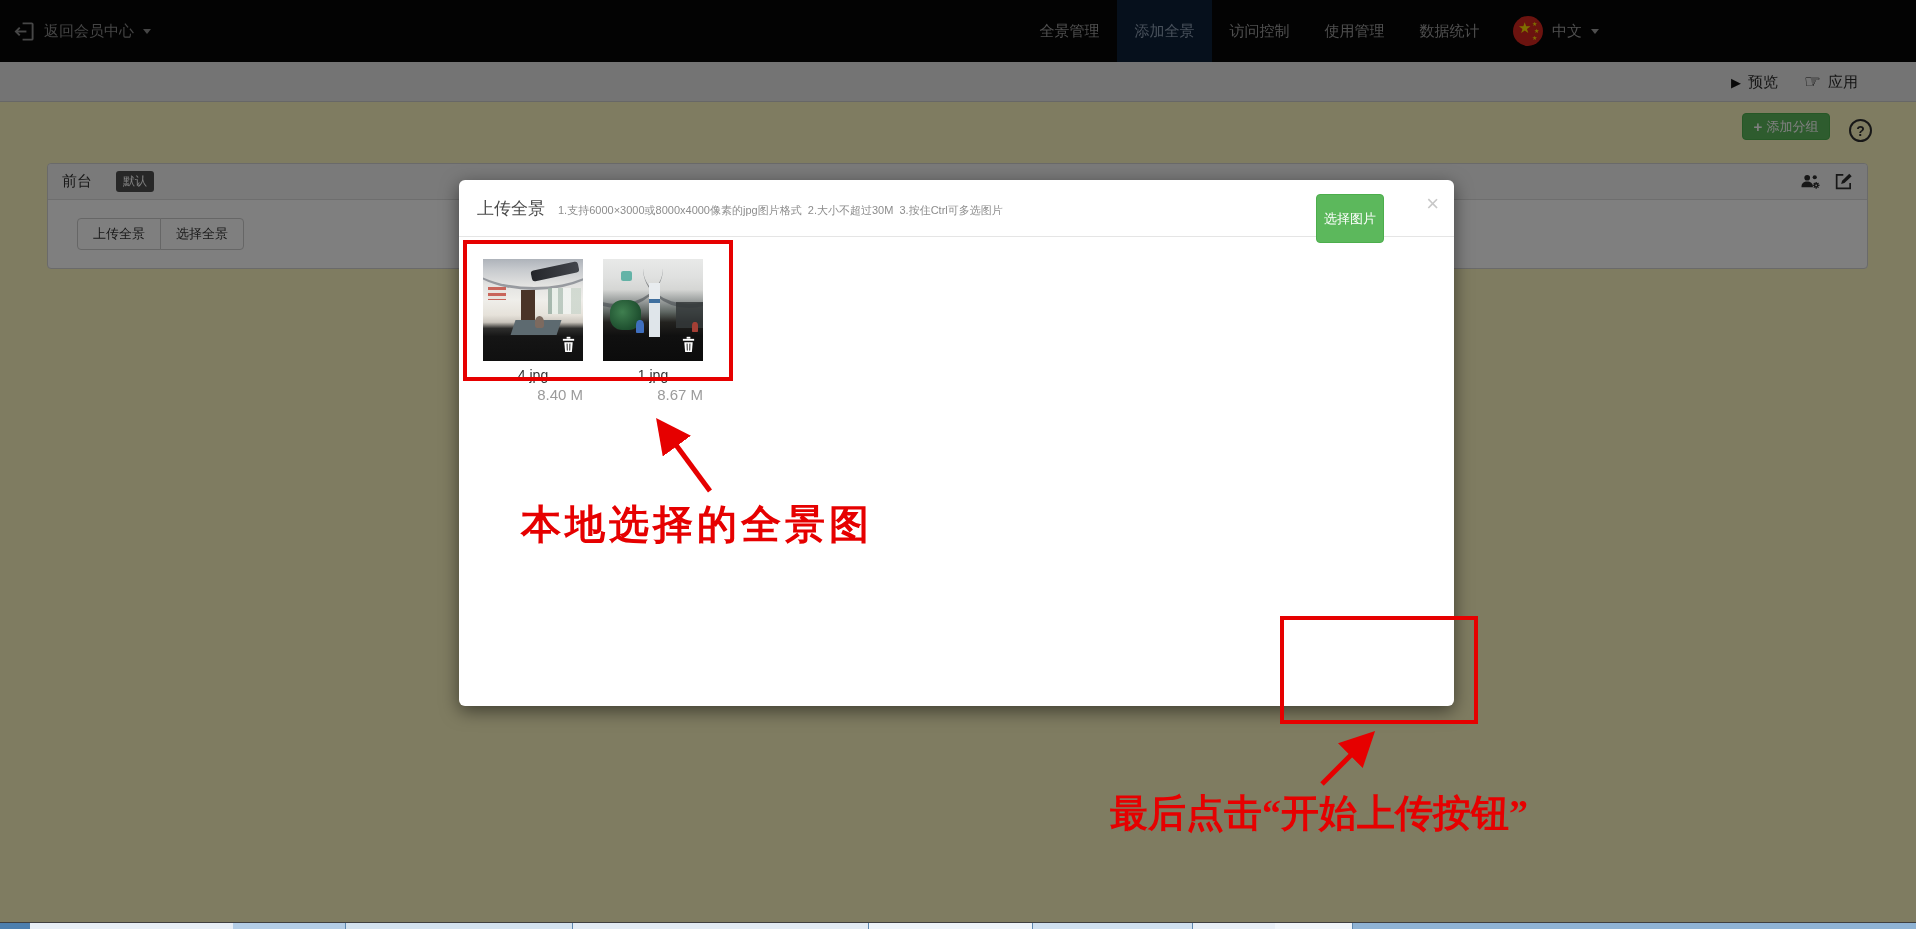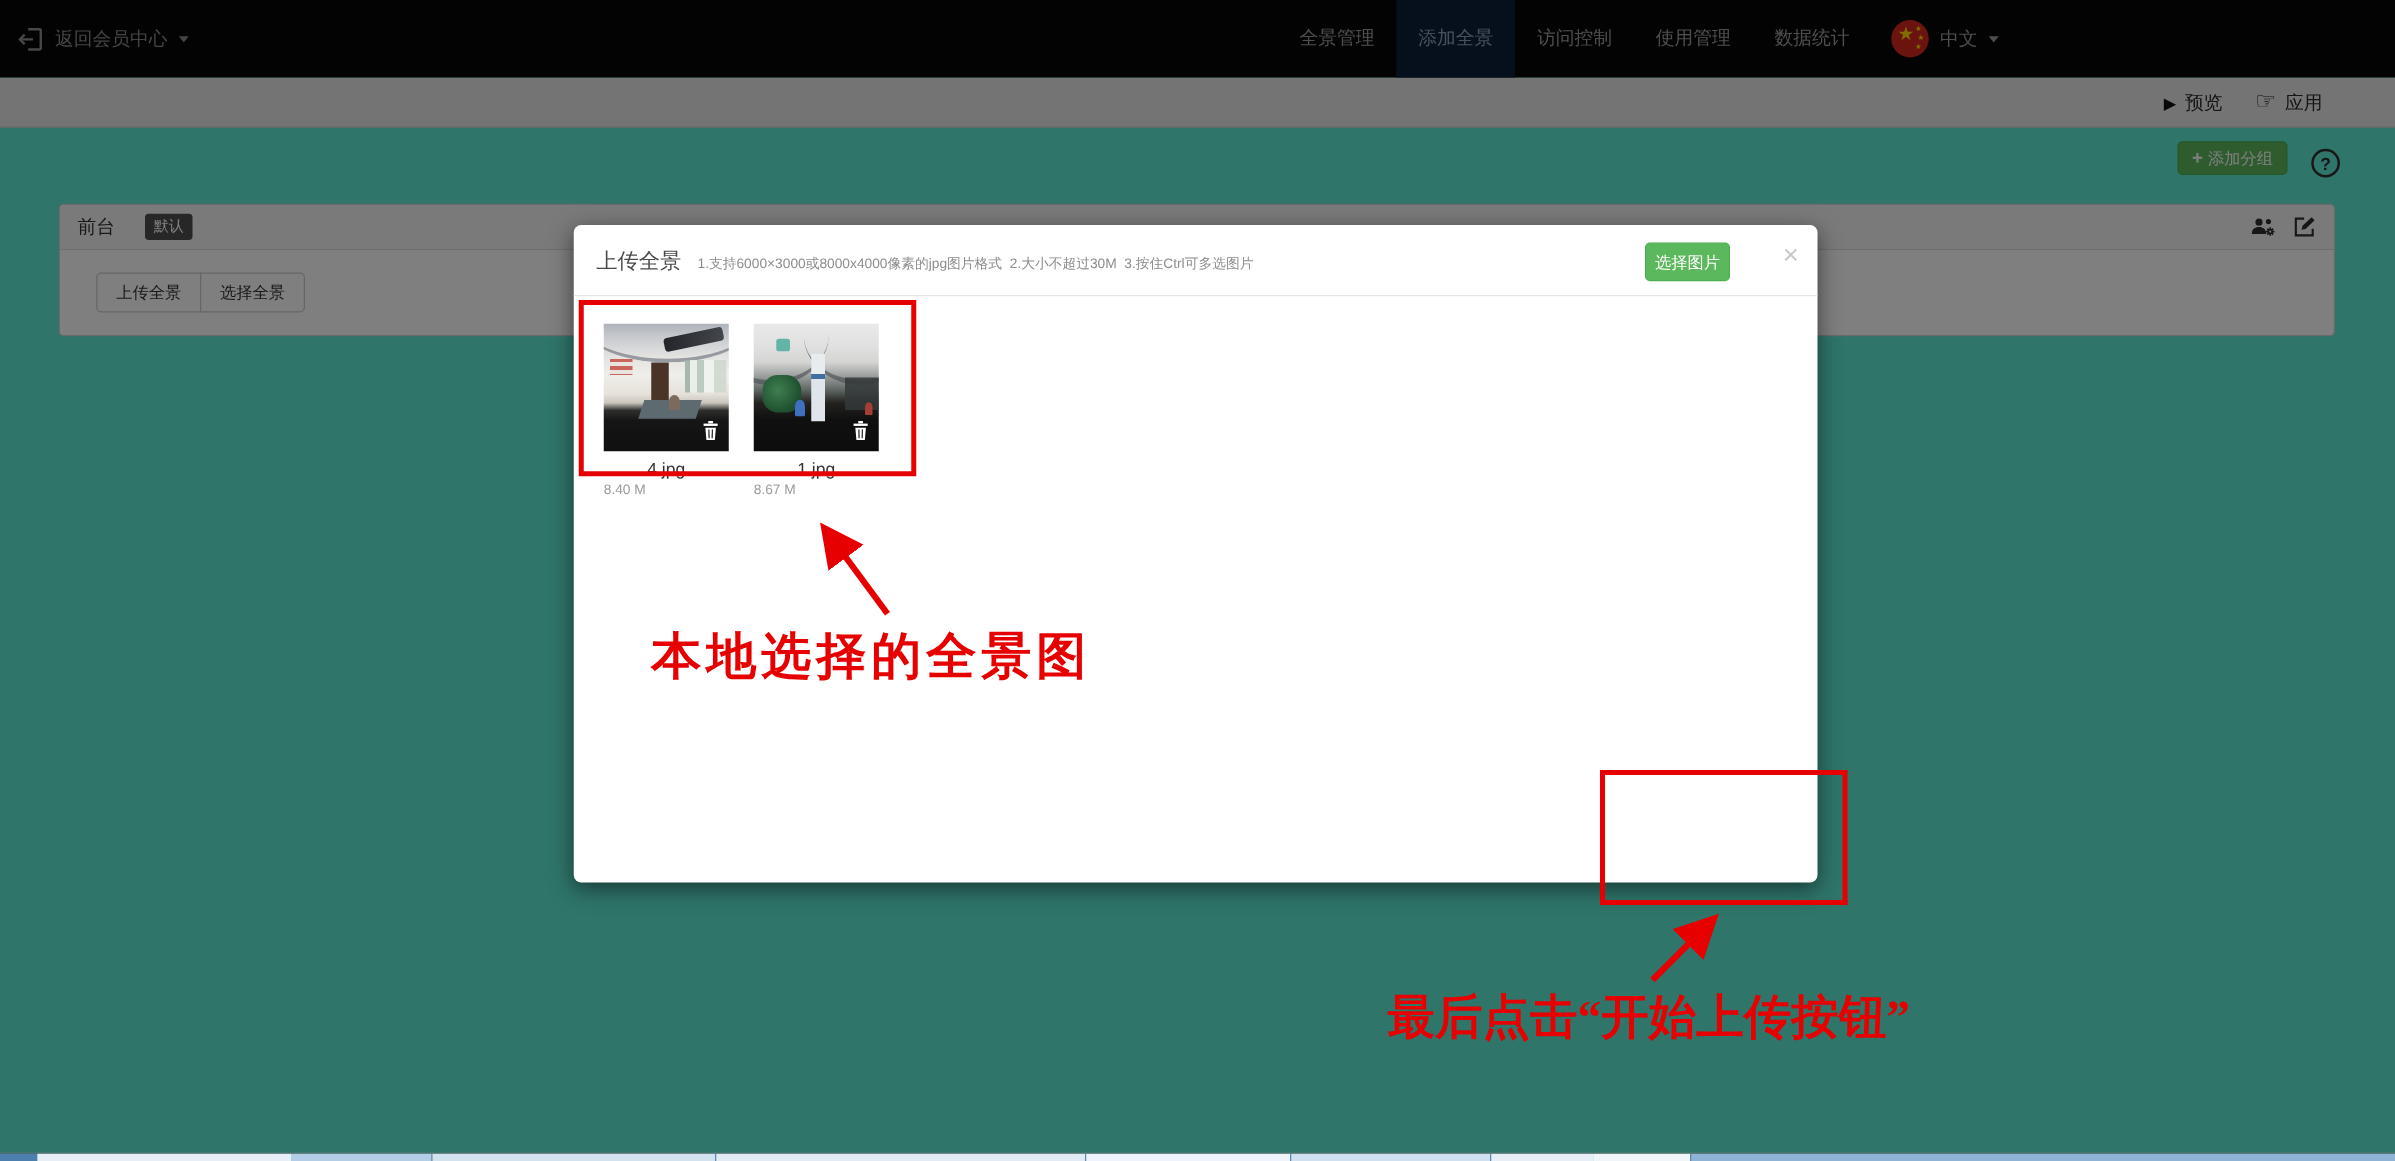--- a/index.html
+++ b/index.html
@@ -1,17 +1,17 @@
 <!DOCTYPE html>
 <html><head>
 <meta charset="utf-8">
 <style>
   * { margin:0; padding:0; box-sizing:border-box; }
   body { font-family:"Liberation Sans", sans-serif; background:#444; }
-  .screen { position:relative; width:1916px; height:929px; background:#5eead4; overflow:hidden; margin:0 auto; }
+  .screen { position:relative; width:1916px; height:929px; background:#fef9c3; overflow:hidden; margin:0 auto; }
 
   
   .navbar { position:absolute; left:0; top:0; width:1916px; height:62px; background:#060606; z-index:1; }
   .brand { position:absolute; left:14px; top:0; height:62px; display:flex; align-items:center; gap:9px; color:#8a8a8a; font-size:15px; cursor:pointer; }
   .nav-menu { position:absolute; left:1022px; top:0; height:62px; display:flex; }
   .nav-item { width:95px; height:62px; line-height:62px; text-align:center; color:#9d9d9d; font-size:15px; cursor:pointer; }
   .nav-item.active { background:#0d2038; color:#8fa0b5; }
   .lang { position:absolute; left:1513px; top:0; height:62px; display:flex; align-items:center; gap:9px; color:#9d9d9d; font-size:15px; cursor:pointer; }
   .flag { width:30px; height:30px; border-radius:50%; background:#d6261e; position:relative; overflow:hidden; }
   .flag .star-big { position:absolute; left:5px; top:4px; color:#ffde00; font-size:15px; line-height:15px; }
@@ -44,27 +44,27 @@
   .btn-default.second { border-radius:0 4px 4px 0; margin-left:-1px; }
 
   
   .backdrop { position:absolute; left:0; top:0; width:1916px; height:922px; background:rgba(0,0,0,0.5); z-index:10; }
 
   
   .modal { position:absolute; left:459px; top:180px; width:995px; height:526px; background:#fff; border-radius:6px; box-shadow:0 5px 18px rgba(0,0,0,0.5); z-index:20; }
   .modal-header { position:relative; height:57px; border-bottom:1px solid #e5e5e5; display:flex; align-items:center; padding:0 18px; }
   .modal-title { font-size:17px; color:#4a4a4a; }
   .modal-tips { font-size:11px; color:#8c8c8c; margin-left:13px; margin-top:4px; white-space:pre; }
-  .choose-btn { position:absolute; right:70px; top:14px; width:68px; height:31px; background:#5cb85c; border:1px solid #4cae4c; border-radius:4px; color:#fff; font-size:13px; cursor:pointer; }
+  .choose-btn { position:absolute; right:70px; top:14px; width:68px; height:49px; background:#5cb85c; border:1px solid #4cae4c; border-radius:4px; color:#fff; font-size:13px; cursor:pointer; }
   .modal-close { position:absolute; right:15px; top:13px; color:#c8c8c8; font-size:22px; line-height:22px; cursor:pointer; }
   .modal-body { position:relative; height:390px; padding:22px 0 0 24px; display:flex; }
   .thumb-item { width:100px; margin-right:20px; }
   .thumb-img { position:relative; width:100px; height:102px; overflow:hidden; cursor:pointer; }
   .thumb-name { text-align:center; font-size:14px; color:#333; margin-top:6px; }
-  .thumb-size { text-align:left; font-size:11px; color:#9b9b9b; margin-top:3px; }
+  .thumb-size { text-align:right; font-size:15px; color:#9b9b9b; margin-top:3px; }
   .trash { position:absolute; right:7px; bottom:8px; cursor:pointer; }
   .modal-footer { position:absolute; left:0; bottom:0; width:100%; height:79px; border-top:1px solid #e5e5e5; border-radius:0 0 6px 6px; }
   .upload-btn { position:absolute; right:12px; top:32px; width:85px; height:31px; background:#346992; border:1px solid #2b5a80; border-radius:4px; color:#fff; font-size:13.5px; cursor:pointer; }
 
   
   .art { position:absolute; }
   .thumb-art-a { background:linear-gradient(180deg,#aeb3ba 0%,#c6c9cd 10%,#e3e3e1 26%,#efeeea 40%,#e6e2da 55%,#cac5bd 62%,#2e2e2d 68%,#151515 76%,#101010 100%); }
   .a-light { right:4%; top:7%; width:48%; height:11%; background:linear-gradient(100deg,#23252a,#43464c); transform:rotate(-12deg); border-radius:3px; }
   .a-curve { left:-22%; top:-42%; width:146%; height:72%; border-radius:50%; border-bottom:3px solid rgba(90,95,105,0.55); }
   .a-door { left:38%; top:30%; width:14%; height:37%; background:#4a3428; }

